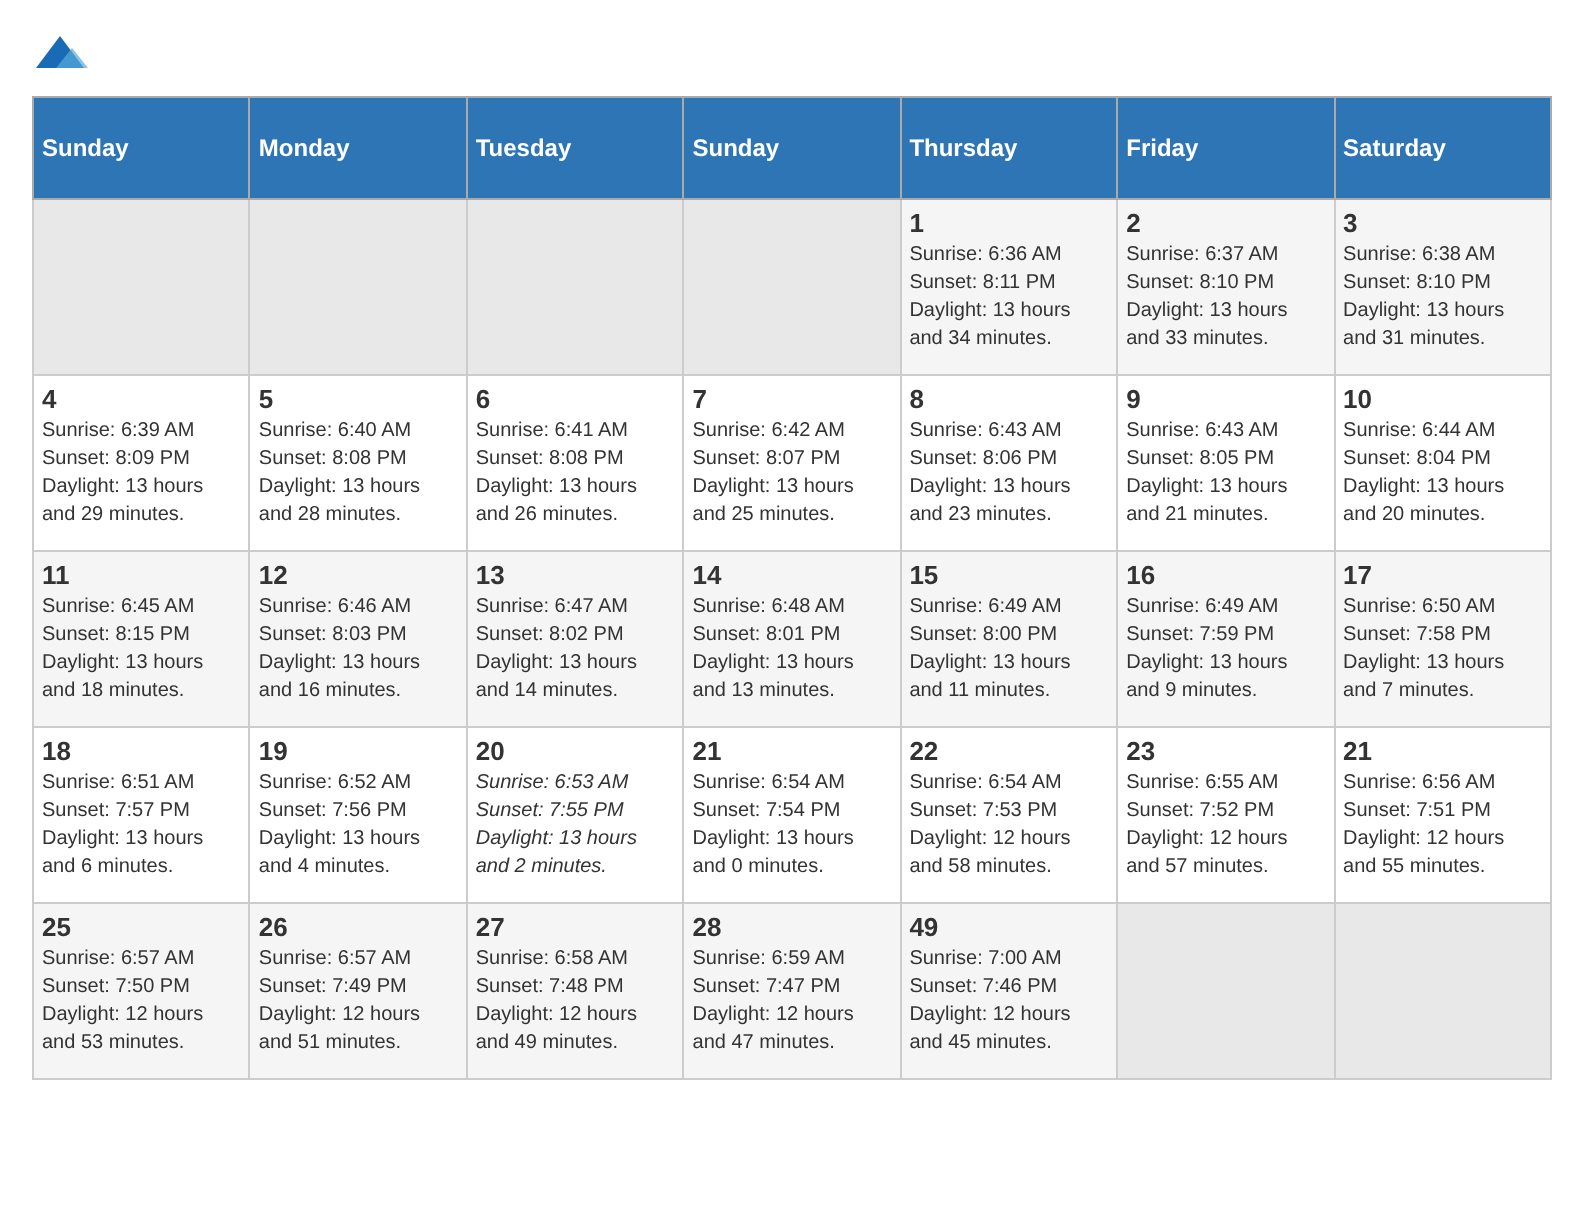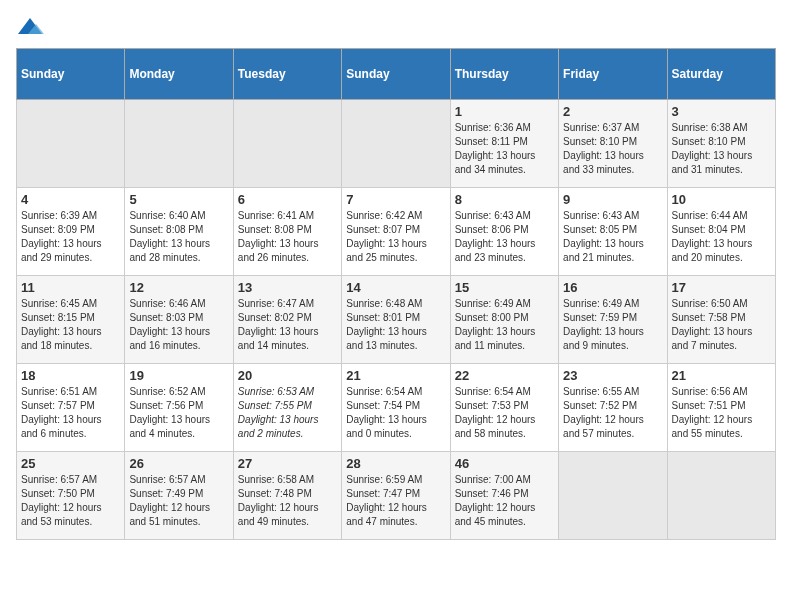--- a/index.html
+++ b/index.html
@@ -327,21 +327,21 @@
 and 49 minutes.</div>
         </td>
         <td>
           <span class="day-num">28</span>
           <div class="day-info" style="white-space: pre-line;">Sunrise: 6:59 AM
 Sunset: 7:47 PM
 Daylight: 12 hours
 and 47 minutes.</div>
         </td>
         <td>
-          <span class="day-num">46</span>
+          <span class="day-num">49</span>
           <div class="day-info" style="white-space: pre-line;">Sunrise: 7:00 AM
 Sunset: 7:46 PM
 Daylight: 12 hours
 and 45 minutes.</div>
         </td>
         <td class="empty-cell"></td>
         <td class="empty-cell"></td>
       </tr>
     </tbody>
 </table>

